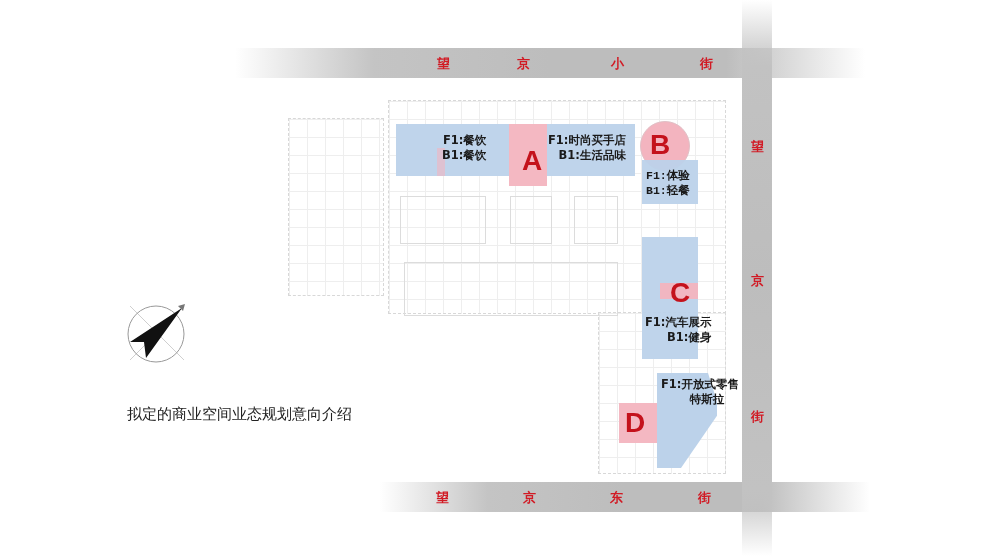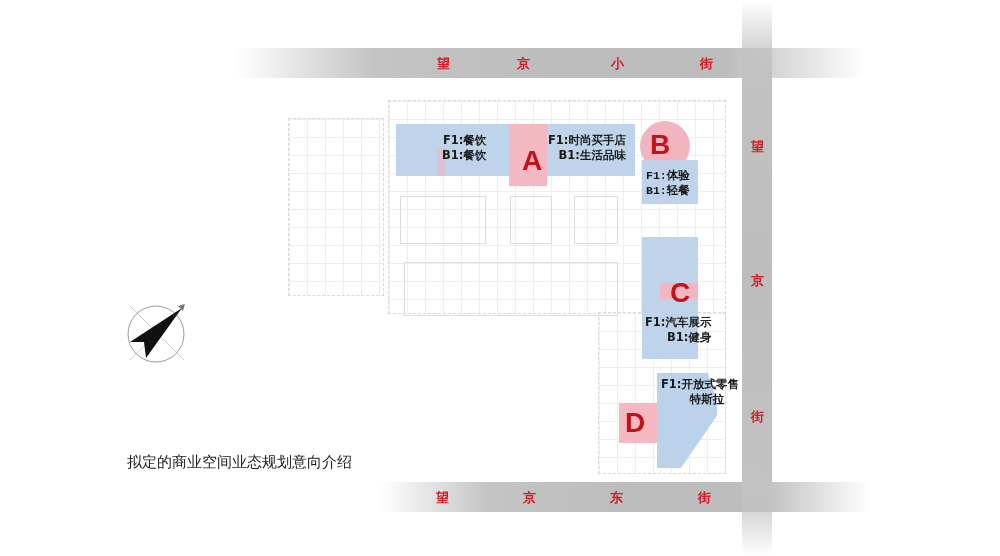--- a/index.html
+++ b/index.html
@@ -12,21 +12,21 @@
   
   .plan-bg{position:absolute;border:1px dashed #d8d8d8;background-image:
     linear-gradient(#eeeeee 1px,transparent 1px),
     linear-gradient(90deg,#eeeeee 1px,transparent 1px);
     background-size:18px 18px;}
   .zone-blue{position:absolute;background:#bcd2ea;opacity:.95;}
   .zone-pink{position:absolute;background:#f3b4bf;opacity:.95;}
   .zone-label{position:absolute;font-weight:bold;font-size:11.5px;line-height:15px;color:#1a1a1a;white-space:nowrap;text-align:right;}
   .zone-letter{position:absolute;color:#c4121c;font-weight:bold;font-size:28px;line-height:28px;font-family:"Liberation Sans","DejaVu Sans",sans-serif;}
   .outline-box{position:absolute;border:1px solid #dcdcdc;}
-  .caption{position:absolute;font-size:15px;color:#222;white-space:nowrap;margin-top:48px;}
+  .caption{position:absolute;font-size:15px;color:#222;white-space:nowrap;}
 </style>
 </head>
 <body>
 
 <div class="road-h" style="left:235px;top:48px;width:630px;"></div>
 <div class="road-h" style="left:380px;top:482px;width:490px;"></div>
 <div class="road-v" style="left:742px;top:0;height:556px;"></div>
 
 <span class="road-char" style="left:437px;top:57px;">望</span>
 <span class="road-char" style="left:517px;top:57px;">京</span>

